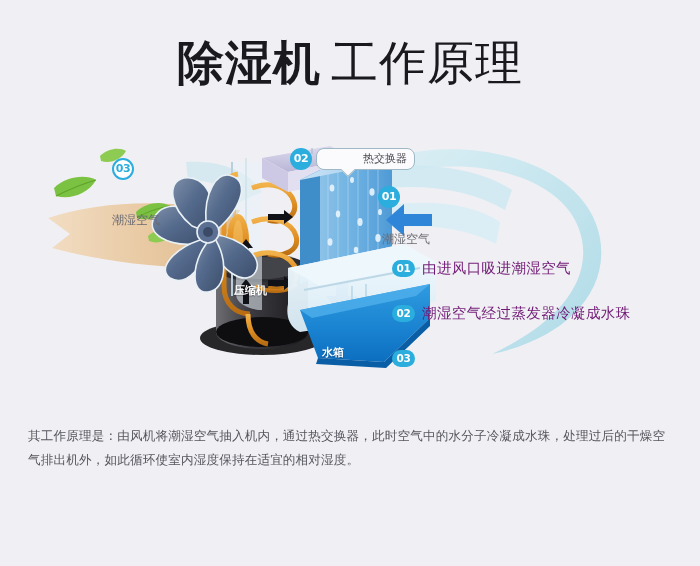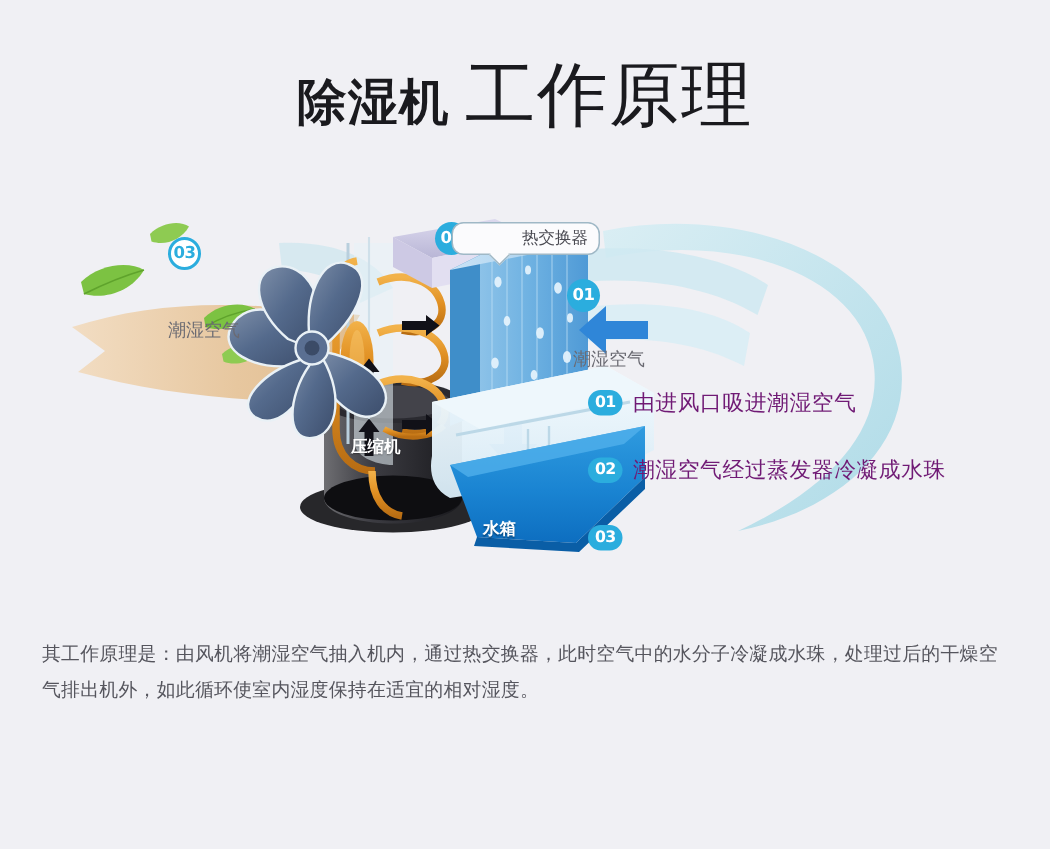--- a/index.html
+++ b/index.html
@@ -26,21 +26,21 @@
   
   .title-wrap {
     position: absolute;
     top: 32px;
     left: 0;
     width: 700px;
     text-align: center;
     white-space: nowrap;
   }
   .title-a {
-    font-size: 33px;
+    font-size: 47px;
     font-weight: bold;
     color: #1a1a1e;
     letter-spacing: 1px;
   }
   .title-b {
     font-size: 47px;
     font-weight: normal;
     color: #1a1a1e;
     letter-spacing: 1px;
     margin-left: 10px;
@@ -373,26 +373,26 @@
       <path d="M248 196 C 248 214, 256 224, 268 226" stroke="url(#gCoil)" stroke-width="5" fill="none"></path>
 
       <path d="M312 30 L 312 36" stroke="#9fb8c6" stroke-width="1" fill="none"></path>
     </svg>
   </div>
 
   <div class="badge-circle badge-hollow" style="left:112px; top:158px;">03</div>
   <div class="diagram-label" style="left:112px; top:212px;">潮湿空气</div>
 
   <div class="badge-circle badge-filled" style="left:290px; top:148px;">02</div>
-  <div class="callout" style="left:301px; top:148px;padding-left:46px;">热交换器</div>
+  <div class="callout" style="left:316px; top:148px;padding-left:46px;">热交换器</div>
 
   <div class="badge-circle badge-filled" style="left:378px; top:186px;">01</div>
   <div class="diagram-label" style="left:382px; top:212px;margin-top:19px;">潮湿空气</div>
 
-  <div class="machine-label" style="left:234px; top:283px;margin-top:7px;">压缩机</div>
+  <div class="machine-label" style="left:234px; top:283px;">压缩机</div>
   <div class="machine-label" style="left:322px; top:345px;">水箱</div>
 
   <div class="legend">
 
     <div class="legend-row">
       <div class="legend-badge">01</div>
       <div class="legend-text">由进风口吸进潮湿空气</div>
     </div>
 
     <div class="legend-row">

